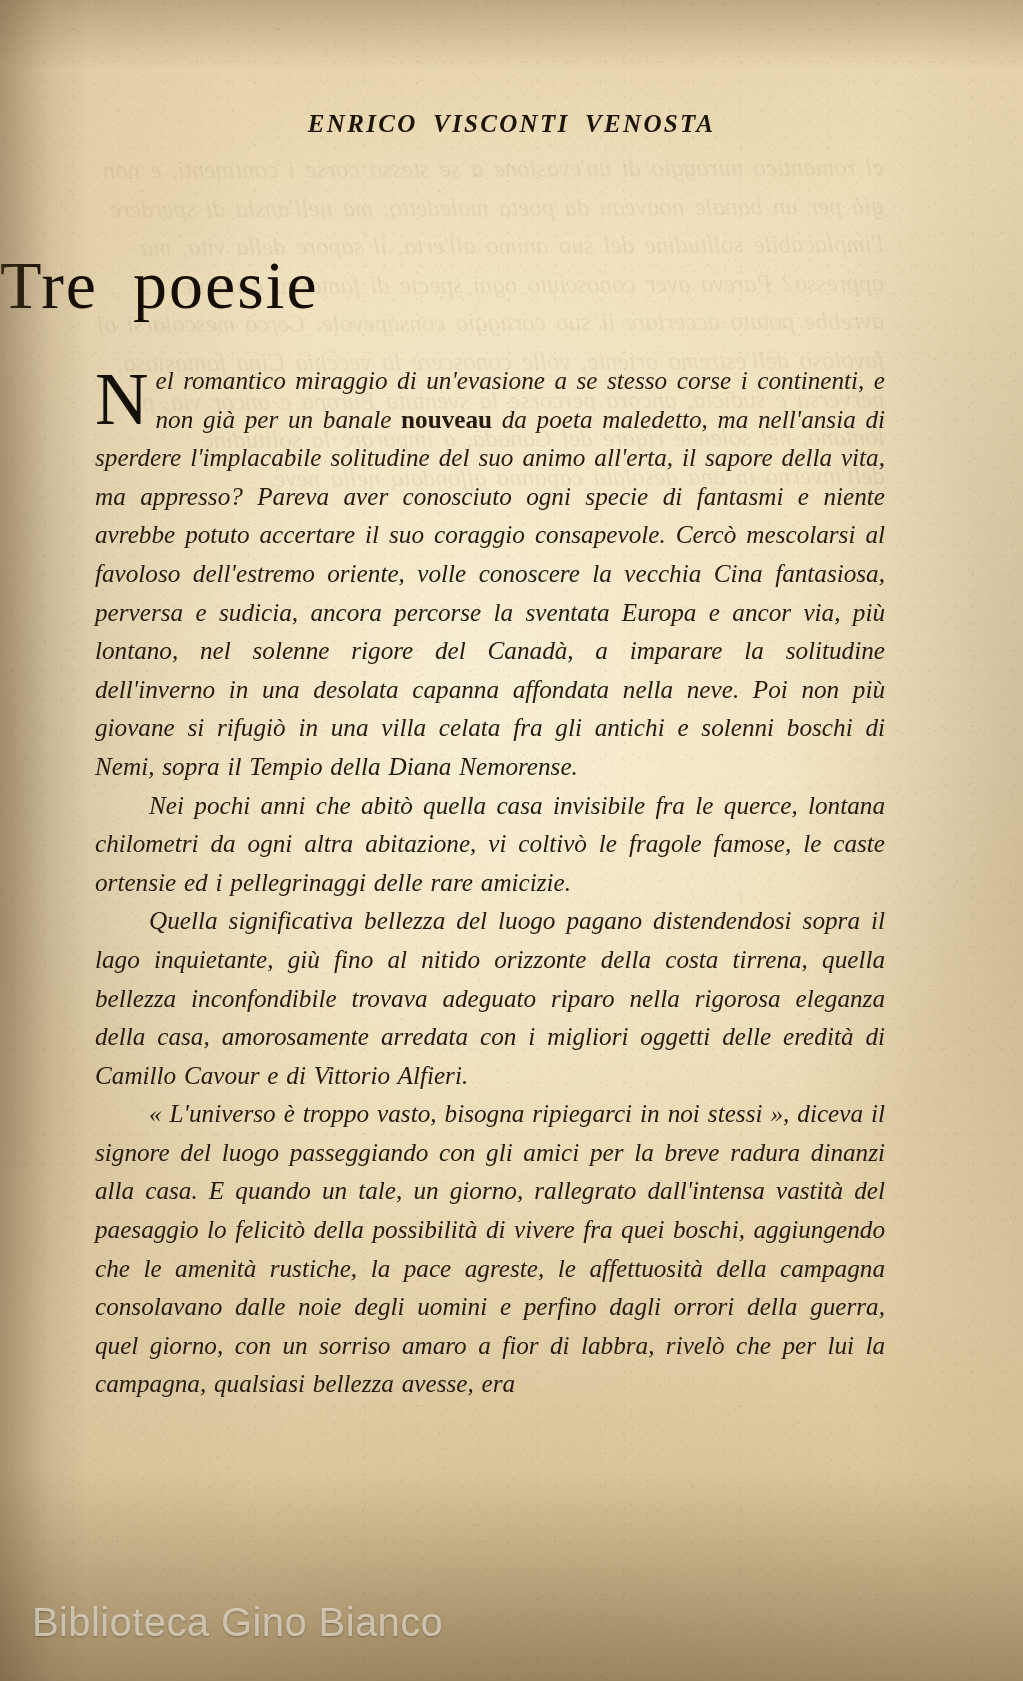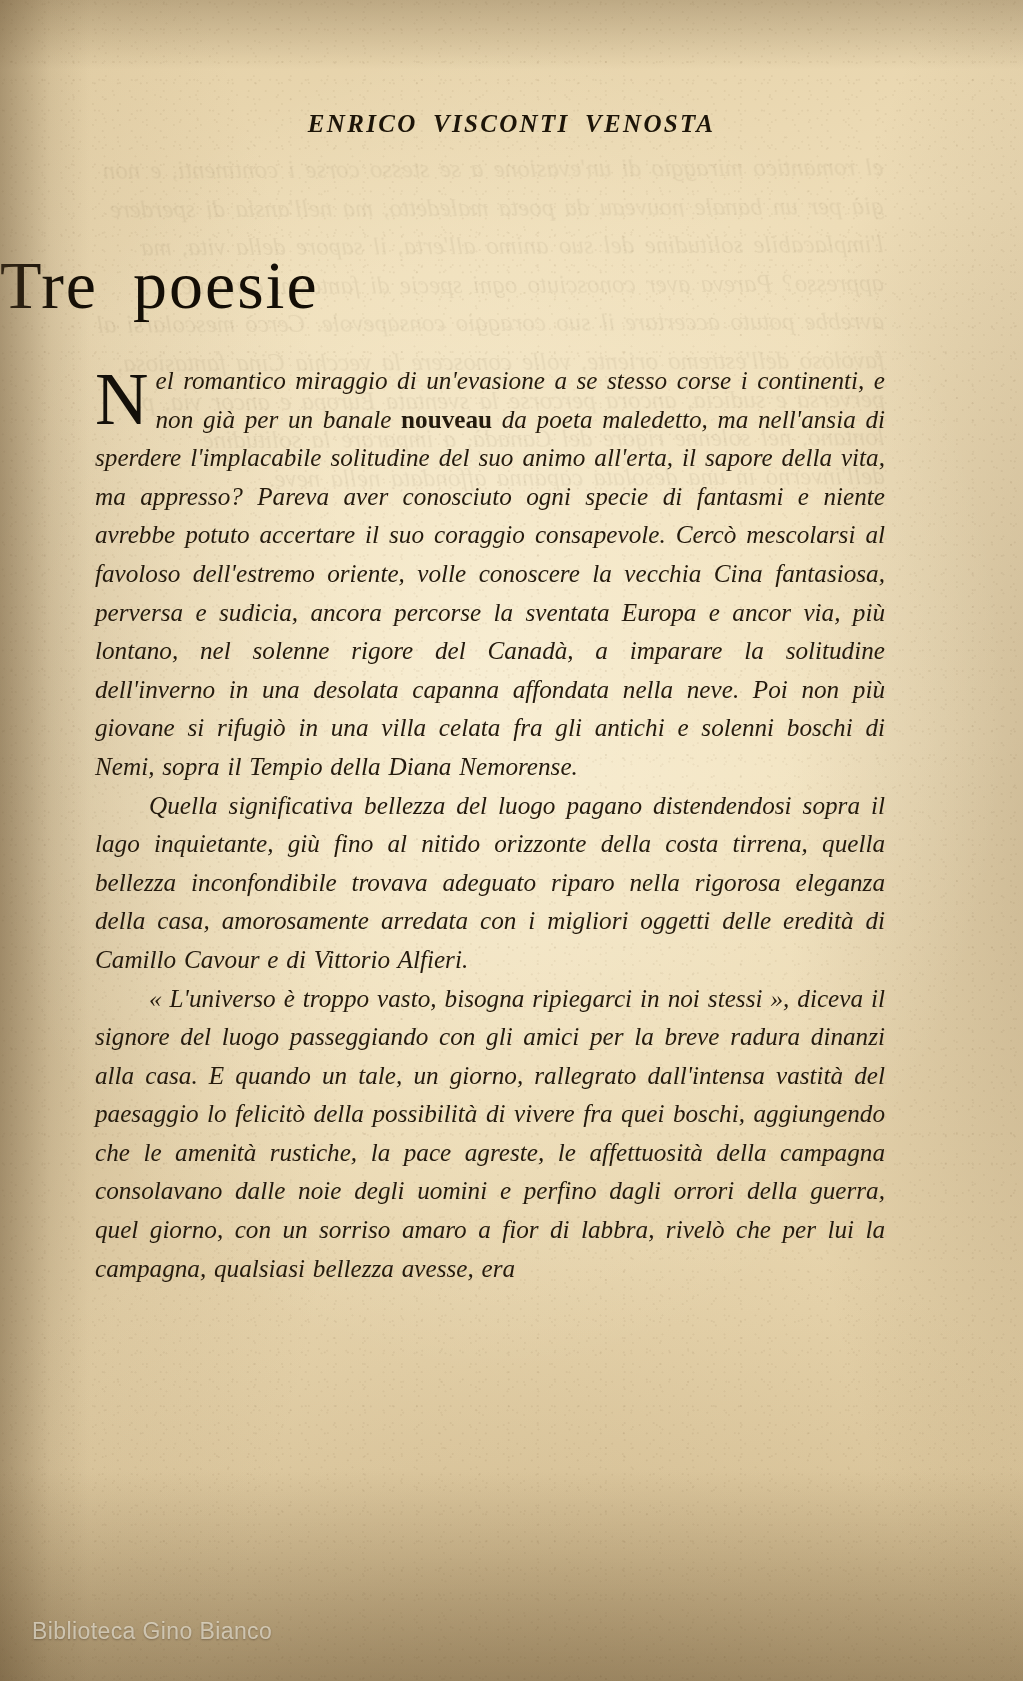--- a/index.html
+++ b/index.html
@@ -166,21 +166,21 @@
     height: 70px;
     pointer-events: none;
     background: linear-gradient(to bottom, rgba(96,74,44,0.30) 0%, rgba(0,0,0,0) 100%);
   }
 
   .watermark {
     position: absolute;
     left: 32px;
     bottom: 36px;
     font-family: "Liberation Sans", "DejaVu Sans", sans-serif;
-    font-size: 23px;
+    font-size: 40px;
     letter-spacing: 0.4px;
     color: rgba(233, 228, 214, 0.70);
     text-shadow: 0 1px 2px rgba(40,28,14,0.35);
     white-space: nowrap;
   }
 </style>
 </head>
 <body>
 
 <div class="page">
@@ -196,20 +196,21 @@
     <div class="author">ENRICO VISCONTI VENOSTA</div>
 
     <h1 class="title">Tre poesie</h1>
 
     <div class="body">
 
       <p class="first">
         <span class="dropcap">N</span><span>el romantico miraggio di un'evasione a se stesso corse i continenti, e non già per un banale </span><span class="roman">nouveau</span><span> da poeta maledetto, ma nell'ansia di sperdere l'implacabile solitudine del suo animo all'erta, il sapore della vita, ma appresso? Pareva aver conosciuto ogni specie di fantasmi e niente avrebbe potuto accertare il suo coraggio consapevole. Cercò mescolarsi al favoloso dell'estremo oriente, volle conoscere la vecchia Cina fantasiosa, perversa e sudicia, ancora percorse la sventata Europa e ancor via, più lontano, nel solenne rigore del Canadà, a imparare la solitudine dell'inverno in una desolata capanna affondata nella neve. Poi non più giovane si rifugiò in una villa celata fra gli antichi e solenni boschi di Nemi, sopra il Tempio della Diana Nemorense.</span>
       </p>
 
+      <p>Nei pochi anni che abitò quella casa invisibile fra le querce, lontana chilometri da ogni altra abitazione, vi coltivò le fragole famose, le caste ortensie ed i pellegrinaggi delle rare amicizie.</p>
 
       <p>Quella significativa bellezza del luogo pagano distendendosi sopra il lago inquietante, giù fino al nitido orizzonte della costa tirrena, quella bellezza inconfondibile trovava adeguato riparo nella rigorosa eleganza della casa, amorosamente arredata con i migliori oggetti delle eredità di Camillo Cavour e di Vittorio Alfieri.</p>
 
       <p>« L'universo è troppo vasto, bisogna ripiegarci in noi stessi », diceva il signore del luogo passeggiando con gli amici per la breve radura dinanzi alla casa. E quando un tale, un giorno, rallegrato dall'intensa vastità del paesaggio lo felicitò della possibilità di vivere fra quei boschi, aggiungendo che le amenità rustiche, la pace agreste, le affettuosità della campagna consolavano dalle noie degli uomini e perfino dagli orrori della guerra, quel giorno, con un sorriso amaro a fior di labbra, rivelò che per lui la campagna, qualsiasi bellezza avesse, era</p>
 
     </div>
   </div>
 
   <div class="top-shade"></div>
   <div class="left-shade"></div>

